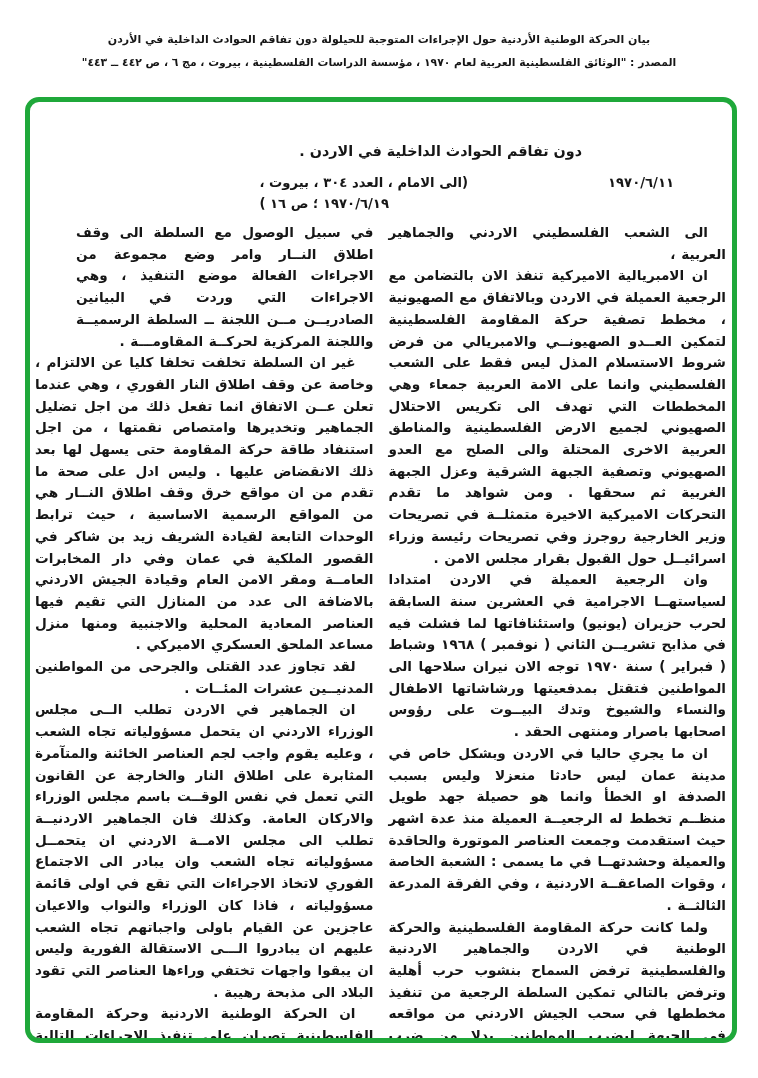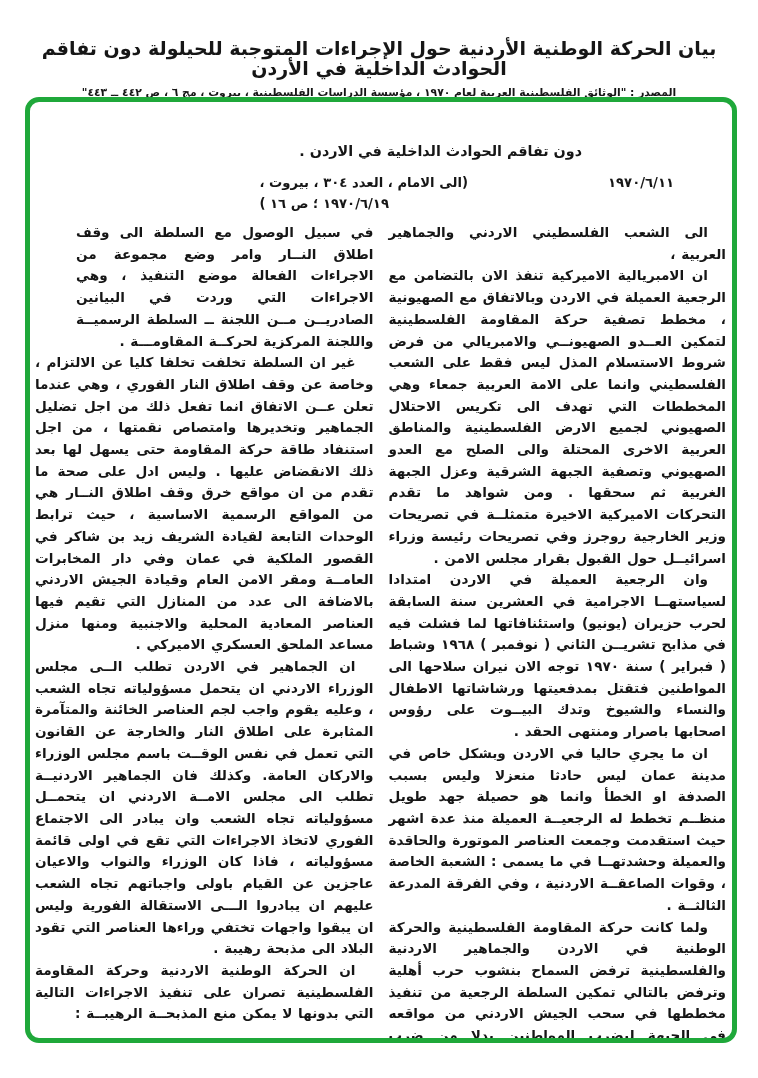--- a/index.html
+++ b/index.html
@@ -17,23 +17,23 @@
     direction:rtl;
     position:relative;
     overflow:hidden;
   }
   .page-header{
     position:absolute;
     top:30px;left:0;right:0;
     text-align:center;
   }
   .page-title{
-    font-size:19px;
+    font-size:11px;
     font-weight:bold;
-    margin:8px;
+    margin:0;
     line-height:20px;
     letter-spacing:0;
   }
   .source-line{
     font-size:10.8px;
     font-weight:bold;
     margin-top:6px;
     line-height:14px;
   }
   .green-frame{
@@ -121,19 +121,20 @@
       <p>الى الشعب الفلسطيني الاردني والجماهير العربية ،</p>
       <p>ان الامبريالية الاميركية تنفذ الان بالتضامن مع الرجعية العميلة في الاردن وبالاتفاق مع الصهيونية ، مخطط تصفية حركة المقاومة الفلسطينية لتمكين العــدو الصهيونــي والامبريالي من فرض شروط الاستسلام المذل ليس فقط على الشعب الفلسطيني وانما على الامة العربية جمعاء وهي المخططات التي تهدف الى تكريس الاحتلال الصهيوني لجميع الارض الفلسطينية والمناطق العربية الاخرى المحتلة والى الصلح مع العدو الصهيوني وتصفية الجبهة الشرقية وعزل الجبهة الغربية ثم سحقها . ومن شواهد ما تقدم التحركات الاميركية الاخيرة متمثلــة في تصريحات وزير الخارجية روجرز وفي تصريحات رئيسة وزراء اسرائيــل حول القبول بقرار مجلس الامن .</p>
       <p>وان الرجعية العميلة في الاردن امتدادا لسياستهــا الاجرامية في العشرين سنة السابقة لحرب حزيران (يونيو) واستئنافاتها لما فشلت فيه في مذابح تشريــن الثاني ( نوفمبر ) ١٩٦٨ وشباط ( فبراير ) سنة ١٩٧٠ توجه الان نيران سلاحها الى المواطنين فتقتل بمدفعيتها ورشاشاتها الاطفال والنساء والشيوخ وتدك البيــوت على رؤوس اصحابها باصرار ومنتهى الحقد .</p>
       <p>ان ما يجري حاليا في الاردن وبشكل خاص في مدينة عمان ليس حادثا منعزلا وليس بسبب الصدفة او الخطأ وانما هو حصيلة جهد طويل منظــم تخطط له الرجعيــة العميلة منذ عدة اشهر حيث استقدمت وجمعت العناصر الموتورة والحاقدة والعميلة وحشدتهــا في ما يسمى : الشعبة الخاصة ، وقوات الصاعقــة الاردنية ، وفي الفرقة المدرعة الثالثــة .</p>
       <p>ولما كانت حركة المقاومة الفلسطينية والحركة الوطنية في الاردن والجماهير الاردنية والفلسطينية ترفض السماح بنشوب حرب أهلية وترفض بالتالي تمكين السلطة الرجعية من تنفيذ مخططها في سحب الجيش الاردني من مواقعه في الجبهة ليضرب المواطنين بدلا من ضرب الاعداء بعد ان تورطه السلطة وتحيطه بكل الاكاذيب وتشحنه بالحقد ضد الشعب وضد العمل الفدائي ، فانها قد بذلت أقصى جهدها</p>
     </div>
 
     <div class="col col-left">
       <p class="no-indent">في سبيل الوصول مع السلطة الى وقف اطلاق النــار وامر وضع مجموعة من الاجراءات الفعالة موضع التنفيذ ، وهي الاجراءات التي وردت في البيانين الصادريــن مــن اللجنة ــ السلطة الرسميــة واللجنة المركزية لحركــة المقاومـــة .</p>
       <p>غير ان السلطة تخلفت تخلفا كليا عن الالتزام ، وخاصة عن وقف اطلاق النار الفوري ، وهي عندما تعلن عــن الاتفاق انما تفعل ذلك من اجل تضليل الجماهير وتخديرها وامتصاص نقمتها ، من اجل استنفاد طاقة حركة المقاومة حتى يسهل لها بعد ذلك الانقضاض عليها . وليس ادل على صحة ما تقدم من ان مواقع خرق وقف اطلاق النــار هي من المواقع الرسمية الاساسية ، حيث ترابط الوحدات التابعة لقيادة الشريف زيد بن شاكر في القصور الملكية في عمان وفي دار المخابرات العامــة ومقر الامن العام وقيادة الجيش الاردني بالاضافة الى عدد من المنازل التي تقيم فيها العناصر المعادية المحلية والاجنبية ومنها منزل مساعد الملحق العسكري الاميركي .</p>
+      <p>لقد تجاوز عدد القتلى والجرحى من المواطنين المدنيــين عشرات المئــات .</p>
       <p>ان الجماهير في الاردن تطلب الــى مجلس الوزراء الاردني ان يتحمل مسؤولياته تجاه الشعب ، وعليه يقوم واجب لجم العناصر الخائنة والمتآمرة المثابرة على اطلاق النار والخارجة عن القانون التي تعمل في نفس الوقــت باسم مجلس الوزراء والاركان العامة. وكذلك فان الجماهير الاردنيــة تطلب الى مجلس الامــة الاردني ان يتحمــل مسؤولياته تجاه الشعب وان يبادر الى الاجتماع الفوري لاتخاذ الاجراءات التي تقع في اولى قائمة مسؤولياته ، فاذا كان الوزراء والنواب والاعيان عاجزين عن القيام باولى واجباتهم تجاه الشعب عليهم ان يبادروا الـــى الاستقالة الفورية وليس ان يبقوا واجهات تختفي وراءها العناصر التي تقود البلاد الى مذبحة رهيبة .</p>
       <p>ان الحركة الوطنية الاردنية وحركة المقاومة الفلسطينية تصران على تنفيذ الاجراءات التالية التي بدونها لا يمكن منع المذبحــة الرهيبــة :</p>
     </div>
 
   </div>
 
 </section>
 
 </body></html>

